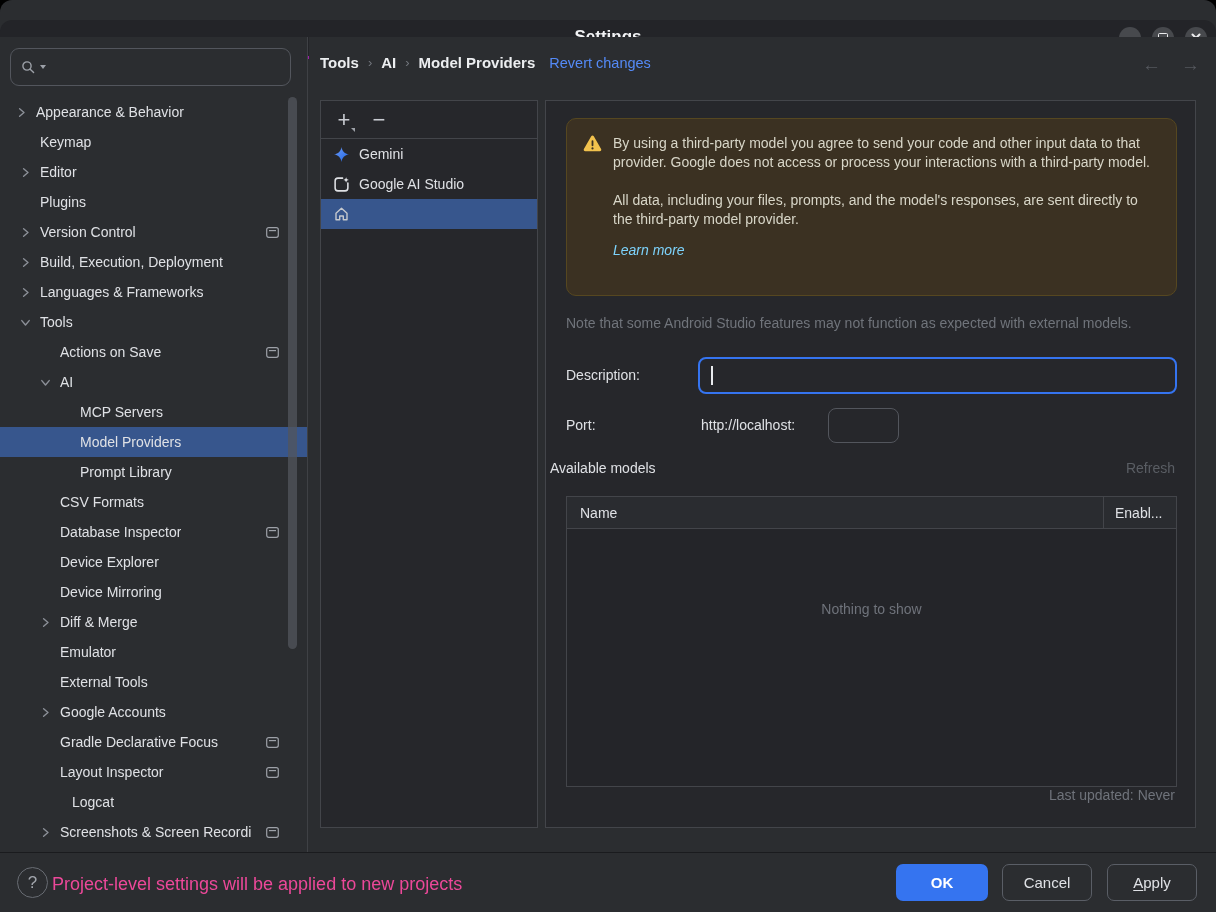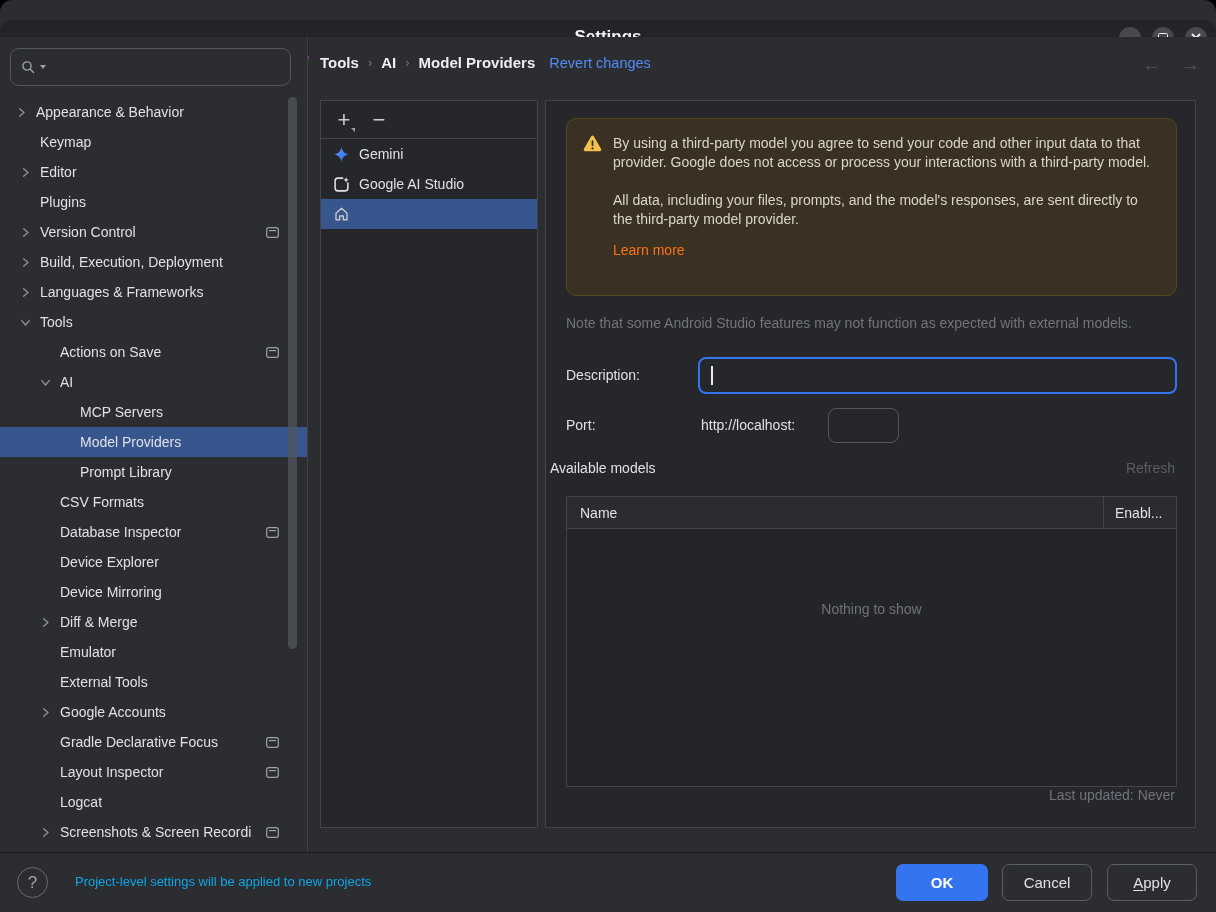--- a/index.html
+++ b/index.html
@@ -39,41 +39,41 @@
   .plist-toolbar{height:37px;border-bottom:1px solid #43454a;display:flex;align-items:center;padding-left:13px;gap:15px;}
   .tb-ico{color:#c9ccd2;font-size:22px;font-weight:300;line-height:1;cursor:pointer;position:relative;width:20px;text-align:center;}
   .tb-plus:after{content:"";position:absolute;right:-1px;bottom:-1px;width:0;height:0;border-top:4px solid #9da1a8;border-left:4px solid transparent;}
   .plist-row{height:30px;display:flex;align-items:center;padding-left:12px;gap:9px;cursor:pointer;}
   .plist-row.selected{background:#37568d;}
   
   .detail-panel{position:absolute;left:236px;top:63px;width:651px;height:728px;background:#26272b;border:1px solid #43454a;box-sizing:border-box;}
   .warnbox{position:absolute;left:20px;top:17px;width:611px;height:178px;background:#3b3122;border:1px solid #564720;border-radius:10px;box-sizing:border-box;padding:15px 18px 0 16px;display:flex;gap:11px;}
   .warn-text{color:#d8d6c8;font-size:14px;line-height:19px;max-width:548px;}
   .warn-text p{margin:0 0 19px 0;}
-  .warn-link{color:#f97316;cursor:pointer;}
+  .warn-link{color:#7dd3fc;cursor:pointer;font-style:italic;}
   .note{position:absolute;left:20px;top:214px;color:#70747b;}
   .field-label{color:#dfe1e5;position:absolute;}
   .desc-label{left:20px;top:266px;}
   .desc-input{position:absolute;left:152px;top:256px;width:479px;height:37px;border:2px solid #3574f0;border-radius:8px;background:#26272b;box-sizing:border-box;cursor:text;}
   .caret{position:absolute;left:11px;top:7px;width:1.5px;height:19px;background:#e8eaed;}
   .port-label{left:20px;top:316px;}
   .port-prefix{position:absolute;left:155px;top:316px;color:#dfe1e5;text-align:center;}
   .port-input{position:absolute;left:282px;top:307px;width:71px;height:35px;border:1px solid #53565d;border-radius:8px;background:transparent;box-sizing:border-box;cursor:text;}
   .models-heading{position:absolute;left:4px;top:359px;color:#dfe1e5;}
   .refresh{position:absolute;right:20px;top:359px;color:#5a5e64;cursor:default;}
   .mtable{position:absolute;left:20px;top:395px;width:611px;height:291px;border:1px solid #43454a;box-sizing:border-box;background:#242529;}
   .mtable-head{height:31px;background:#2a2c30;border-bottom:1px solid #43454a;display:flex;align-items:stretch;color:#dfe1e5;}
   .col-name{flex:0 0 537px;box-sizing:border-box;border-right:1px solid #43454a;display:flex;align-items:center;padding-left:13px;cursor:pointer;}
   .col-enabled{flex:1;display:flex;align-items:center;padding-left:11px;cursor:pointer;}
   .mtable-empty{text-align:center;padding-top:72px;color:#6f737b;}
   .last-updated{position:absolute;right:20px;top:686px;color:#6f737b;text-align:center;}
   
   .footer{position:absolute;left:0;right:0;bottom:0;height:60px;background:#2b2d30;border-top:1px solid #1a1b1e;box-sizing:border-box;}
   .help-btn{position:absolute;left:17px;top:14px;width:31px;height:31px;border:1.5px solid #686c73;border-radius:50%;box-sizing:border-box;color:#a2a6ad;display:flex;align-items:center;justify-content:center;font-size:17px;cursor:pointer;}
-  .hint{position:absolute;left:75px;top:21px;color:#0ea5e9;font-size:13px;}
+  .hint{position:absolute;left:52px;top:21px;color:#ec4899;font-size:18px;}
   .btn{position:absolute;top:11px;height:37px;border-radius:7px;display:flex;align-items:center;justify-content:center;font-size:15px;box-sizing:border-box;cursor:pointer;}
   .btn-ok{right:228px;width:92px;background:#3574f0;color:#fff;font-weight:600;}
   .btn-sec{border:1px solid #5a5e66;color:#dfe1e5;background:transparent;}
   .btn-cancel{right:124px;width:90px;}
   .btn-apply{right:19px;width:90px;}
   .btn-apply u{text-decoration:underline;text-underline-offset:2px;}
 </style>
 </head>
 <body>
 
@@ -257,21 +257,21 @@
         <div class="tree-row" style="padding-left:38px">
           <span class="chev"></span>
           <span class="tree-label">Layout Inspector</span>
           <span class="screen-icon">
             <svg width="13" height="11" viewBox="0 0 13 11">
               <rect x="0.7" y="0.7" width="11.6" height="9.6" rx="2" fill="none" stroke="#9da1a8" stroke-width="1.2"></rect>
               <line x1="3" y1="3.6" x2="10" y2="3.6" stroke="#9da1a8" stroke-width="1.2"></line>
             </svg>
           </span>
         </div>
-        <div class="tree-row" style="padding-left:38px">
+        <div class="tree-row" style="padding-left:50px">
           <span class="chev"></span>
           <span class="tree-label">Logcat</span>
         </div>
         <div class="tree-row" style="padding-left:38px">
           <span class="chev">
             <svg width="13" height="13" viewBox="0 0 13 13">
               <polyline points="4.6,2.8 9,6.5 4.6,10.2" fill="none" stroke="#8c9098" stroke-width="1.4" stroke-linecap="round" stroke-linejoin="round"></polyline>
             </svg>
           </span>
           <span class="tree-label">Screenshots &amp; Screen Recordi</span>

